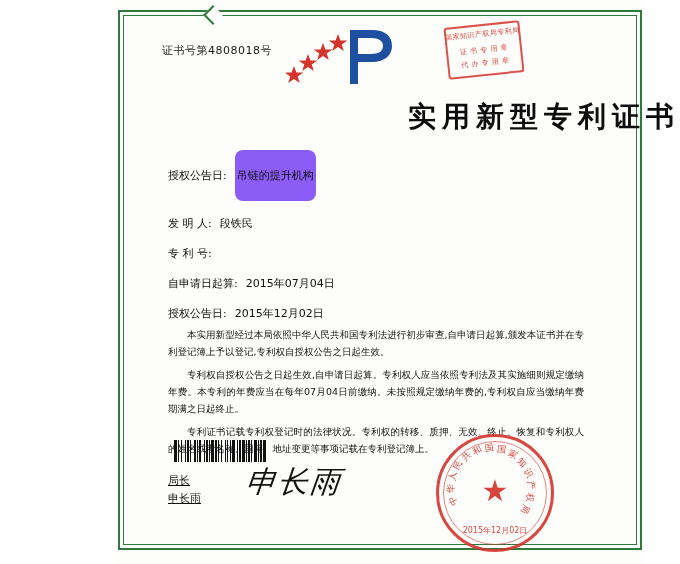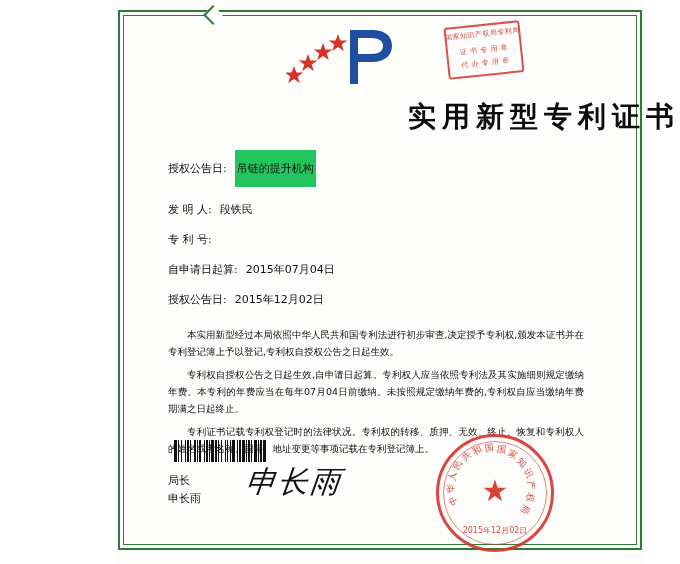--- a/index.html
+++ b/index.html
@@ -120,22 +120,23 @@
     color: #111;
   }
   .field-label {
     white-space: pre;
     flex: none;
   }
   .field-value {
     margin-left: 8px;
   }
   .hl {
-    background: #22c55e;
-    padding: 11px 2px;
+    background: #8b5cf6;
+    padding: 18px 2px;
+    border-radius: 8px;
   }
   
   .body-text {
     position: absolute;
     left: 168px;
     top: 326px;
     width: 416px;
     font-size: 9.5px;
     line-height: 17px;
     color: #111;
@@ -162,20 +163,21 @@
     height: 100%;
   }
   
   .sig-label {
     position: absolute;
     left: 168px;
     top: 472px;
     font-size: 11px;
     line-height: 18px;
     color: #111;
+    text-decoration: underline;
   }
   .sig-hand {
     position: absolute;
     left: 246px;
     top: 462px;
     font-family: "DejaVu Serif", "Liberation Serif", serif;
     font-size: 30px;
     font-style: italic;
     color: #111;
     letter-spacing: 2px;
@@ -285,20 +287,21 @@
     </svg>
   </div>
 
   <div class="seal-top">
     <div class="sq"></div>
     <div class="line" style="top:5px;">国家知识产权局专利局</div>
     <div class="line" style="top:21px;">证 书 专 用 章</div>
     <div class="line" style="top:34px;">代 办 专 用 章</div>
   </div>
 
+  <div class="cert-no">证书号第4808018号</div>
 
   <div class="title">实用新型专利证书</div>
 
   <div class="fields">
     <div class="field-row">
       <span class="field-label">授权公告日:</span>
       <span class="field-value hl">吊链的提升机构</span>
     </div>
     <div class="field-row">
       <span class="field-label">发 明 人:</span>
@@ -311,21 +314,21 @@
       <span class="field-label">自申请日起算:</span>
       <span class="field-value">2015年07月04日</span>
     </div>
     <div class="field-row">
       <span class="field-label">授权公告日:</span>
       <span class="field-value">2015年12月02日</span>
     </div>
   </div>
 
   <div class="body-text">
-    <p>本实用新型经过本局依照中华人民共和国专利法进行初步审查,决定授予专利权,颁发本证书并在专利登记簿上予以登记,专利权自授权公告之日起生效。</p>
+    <p>本实用新型经过本局依照中华人民共和国专利法进行初步审查,自申请日起算,颁发本证书并在专利登记簿上予以登记,专利权自授权公告之日起生效。</p>
     <p>专利权自授权公告之日起生效,自申请日起算。专利权人应当依照专利法及其实施细则规定缴纳年费。本专利的年费应当在每年07月04日前缴纳。未按照规定缴纳年费的,专利权自应当缴纳年费期满之日起终止。</p>
     <p>专利证书记载专利权登记时的法律状况。专利权的转移、质押、无效、终止、恢复和专利权人的姓名或者名称、国籍、地址变更等事项记载在专利登记簿上。</p>
   </div>
 
   <div class="barcode" id="barcode">
       <i style="width: 3px; background: rgb(17, 17, 17);"></i>
       <i style="width: 1px; background: transparent;"></i>
       <i style="width: 1px; background: rgb(17, 17, 17);"></i>
       <i style="width: 2px; background: transparent;"></i>
       <i style="width: 1px; background: rgb(17, 17, 17);"></i>

